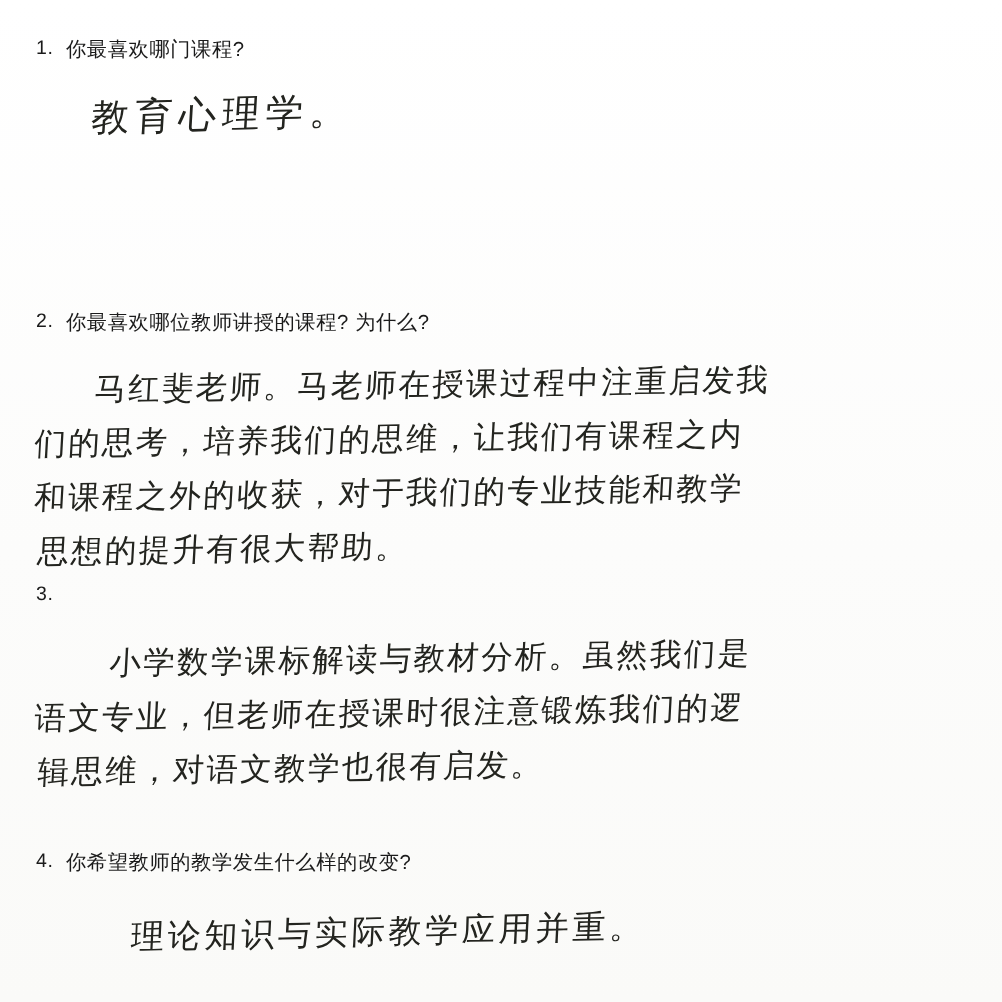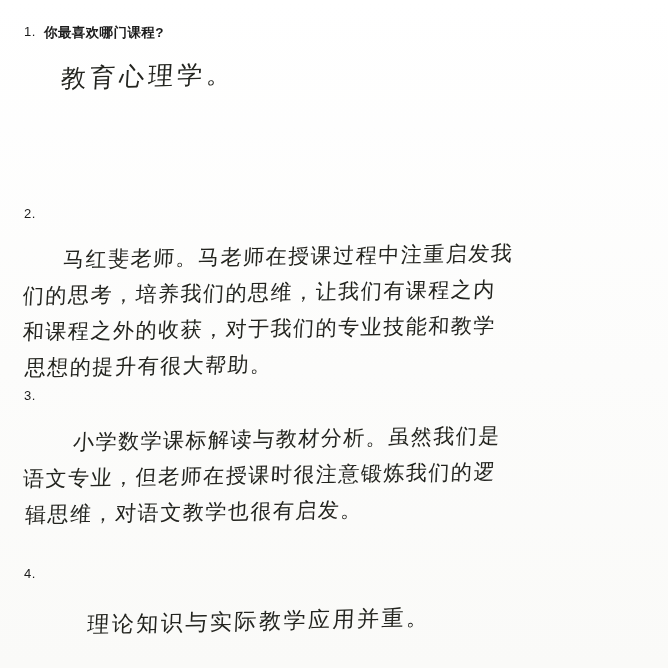--- a/index.html
+++ b/index.html
@@ -42,21 +42,20 @@
   }
   .qnum {
     width: 20px;
     flex: none;
     font-size: 13px;
     color: #1b1b1b;
   }
   .qtext {
     font-size: 13.5px;
     color: #1b1b1b;
-    font-weight: bold;
   }
   
   .answer {
     font-family: "DejaVu Serif", serif;
     color: #23241f;
     font-weight: 400;
     letter-spacing: 1.2px;
     transform: skewX(-3deg) rotate(-0.7deg);
     transform-origin: left top;
   }
@@ -125,20 +124,21 @@
       <span class="qtext">你最喜欢哪门课程?</span>
     </div>
   </div>
   <div class="answer" id="answer-1">
     <div class="ans-line">教育心理学。</div>
   </div>
 
   <div class="qblock" id="q2">
     <div class="qline">
       <span class="qnum">2.</span>
+      <span class="qtext">你最喜欢哪位教师讲授的课程? 为什么?</span>
     </div>
   </div>
   <div class="answer" id="answer-2">
     <div class="ans-line">马红斐老师。马老师在授课过程中注重启发我</div>
     <div class="ans-line">们的思考，培养我们的思维，让我们有课程之内</div>
     <div class="ans-line">和课程之外的收获，对于我们的专业技能和教学</div>
     <div class="ans-line">思想的提升有很大帮助。</div>
   </div>
 
   <div class="qblock" id="q3">
@@ -148,18 +148,19 @@
   </div>
   <div class="answer" id="answer-3">
     <div class="ans-line">小学数学课标解读与教材分析。虽然我们是</div>
     <div class="ans-line">语文专业，但老师在授课时很注意锻炼我们的逻</div>
     <div class="ans-line">辑思维，对语文教学也很有启发。</div>
   </div>
 
   <div class="qblock" id="q4">
     <div class="qline">
       <span class="qnum">4.</span>
+      <span class="qtext">你希望教师的教学发生什么样的改变?</span>
     </div>
   </div>
   <div class="answer" id="answer-4">
     <div class="ans-line">理论知识与实际教学应用并重。</div>
   </div>
 </div>
 
 </body></html>

